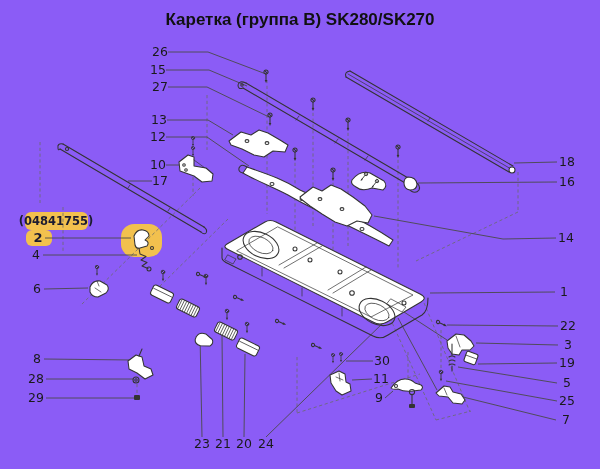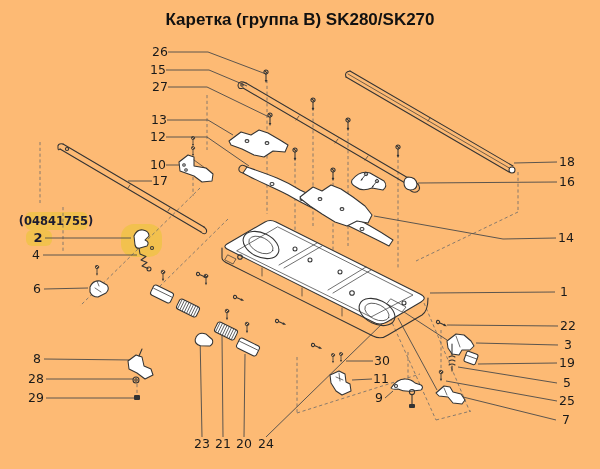--- a/index.html
+++ b/index.html
@@ -1,16 +1,16 @@
 <!DOCTYPE html>
 <html><head>
 <meta charset="utf-8">
 <style>
   html,body{margin:0;padding:0;background:#fff;}
-  .stage{position:relative;width:600px;height:469px;background:#fdba74;overflow:hidden;
+  .stage{position:relative;width:600px;height:469px;background:#8b5cf6;overflow:hidden;
          font-family:"Liberation Sans","DejaVu Sans",sans-serif;text-align:right;}
   svg{position:absolute;left:0;top:0;}
   .title{font:bold 17px "Liberation Sans","DejaVu Sans",sans-serif;fill:#111;}
   #labels text{font:12.5px "DejaVu Sans","Liberation Sans",sans-serif;fill:#1a1a1a;}
   #labels text.hl-text{font-weight:bold;fill:#1c1c30;}
   .art{stroke:#333;fill:none;stroke-width:1.05;stroke-linecap:round;stroke-linejoin:round;}
   .artw{fill:#fff;}
   .thin{stroke-width:0.7;}
   .leader{stroke:#4a4a4a;stroke-width:0.9;fill:none;}
   .dash{stroke:#6a6a6a;stroke-width:0.8;fill:none;stroke-dasharray:3.2,2.6;}

